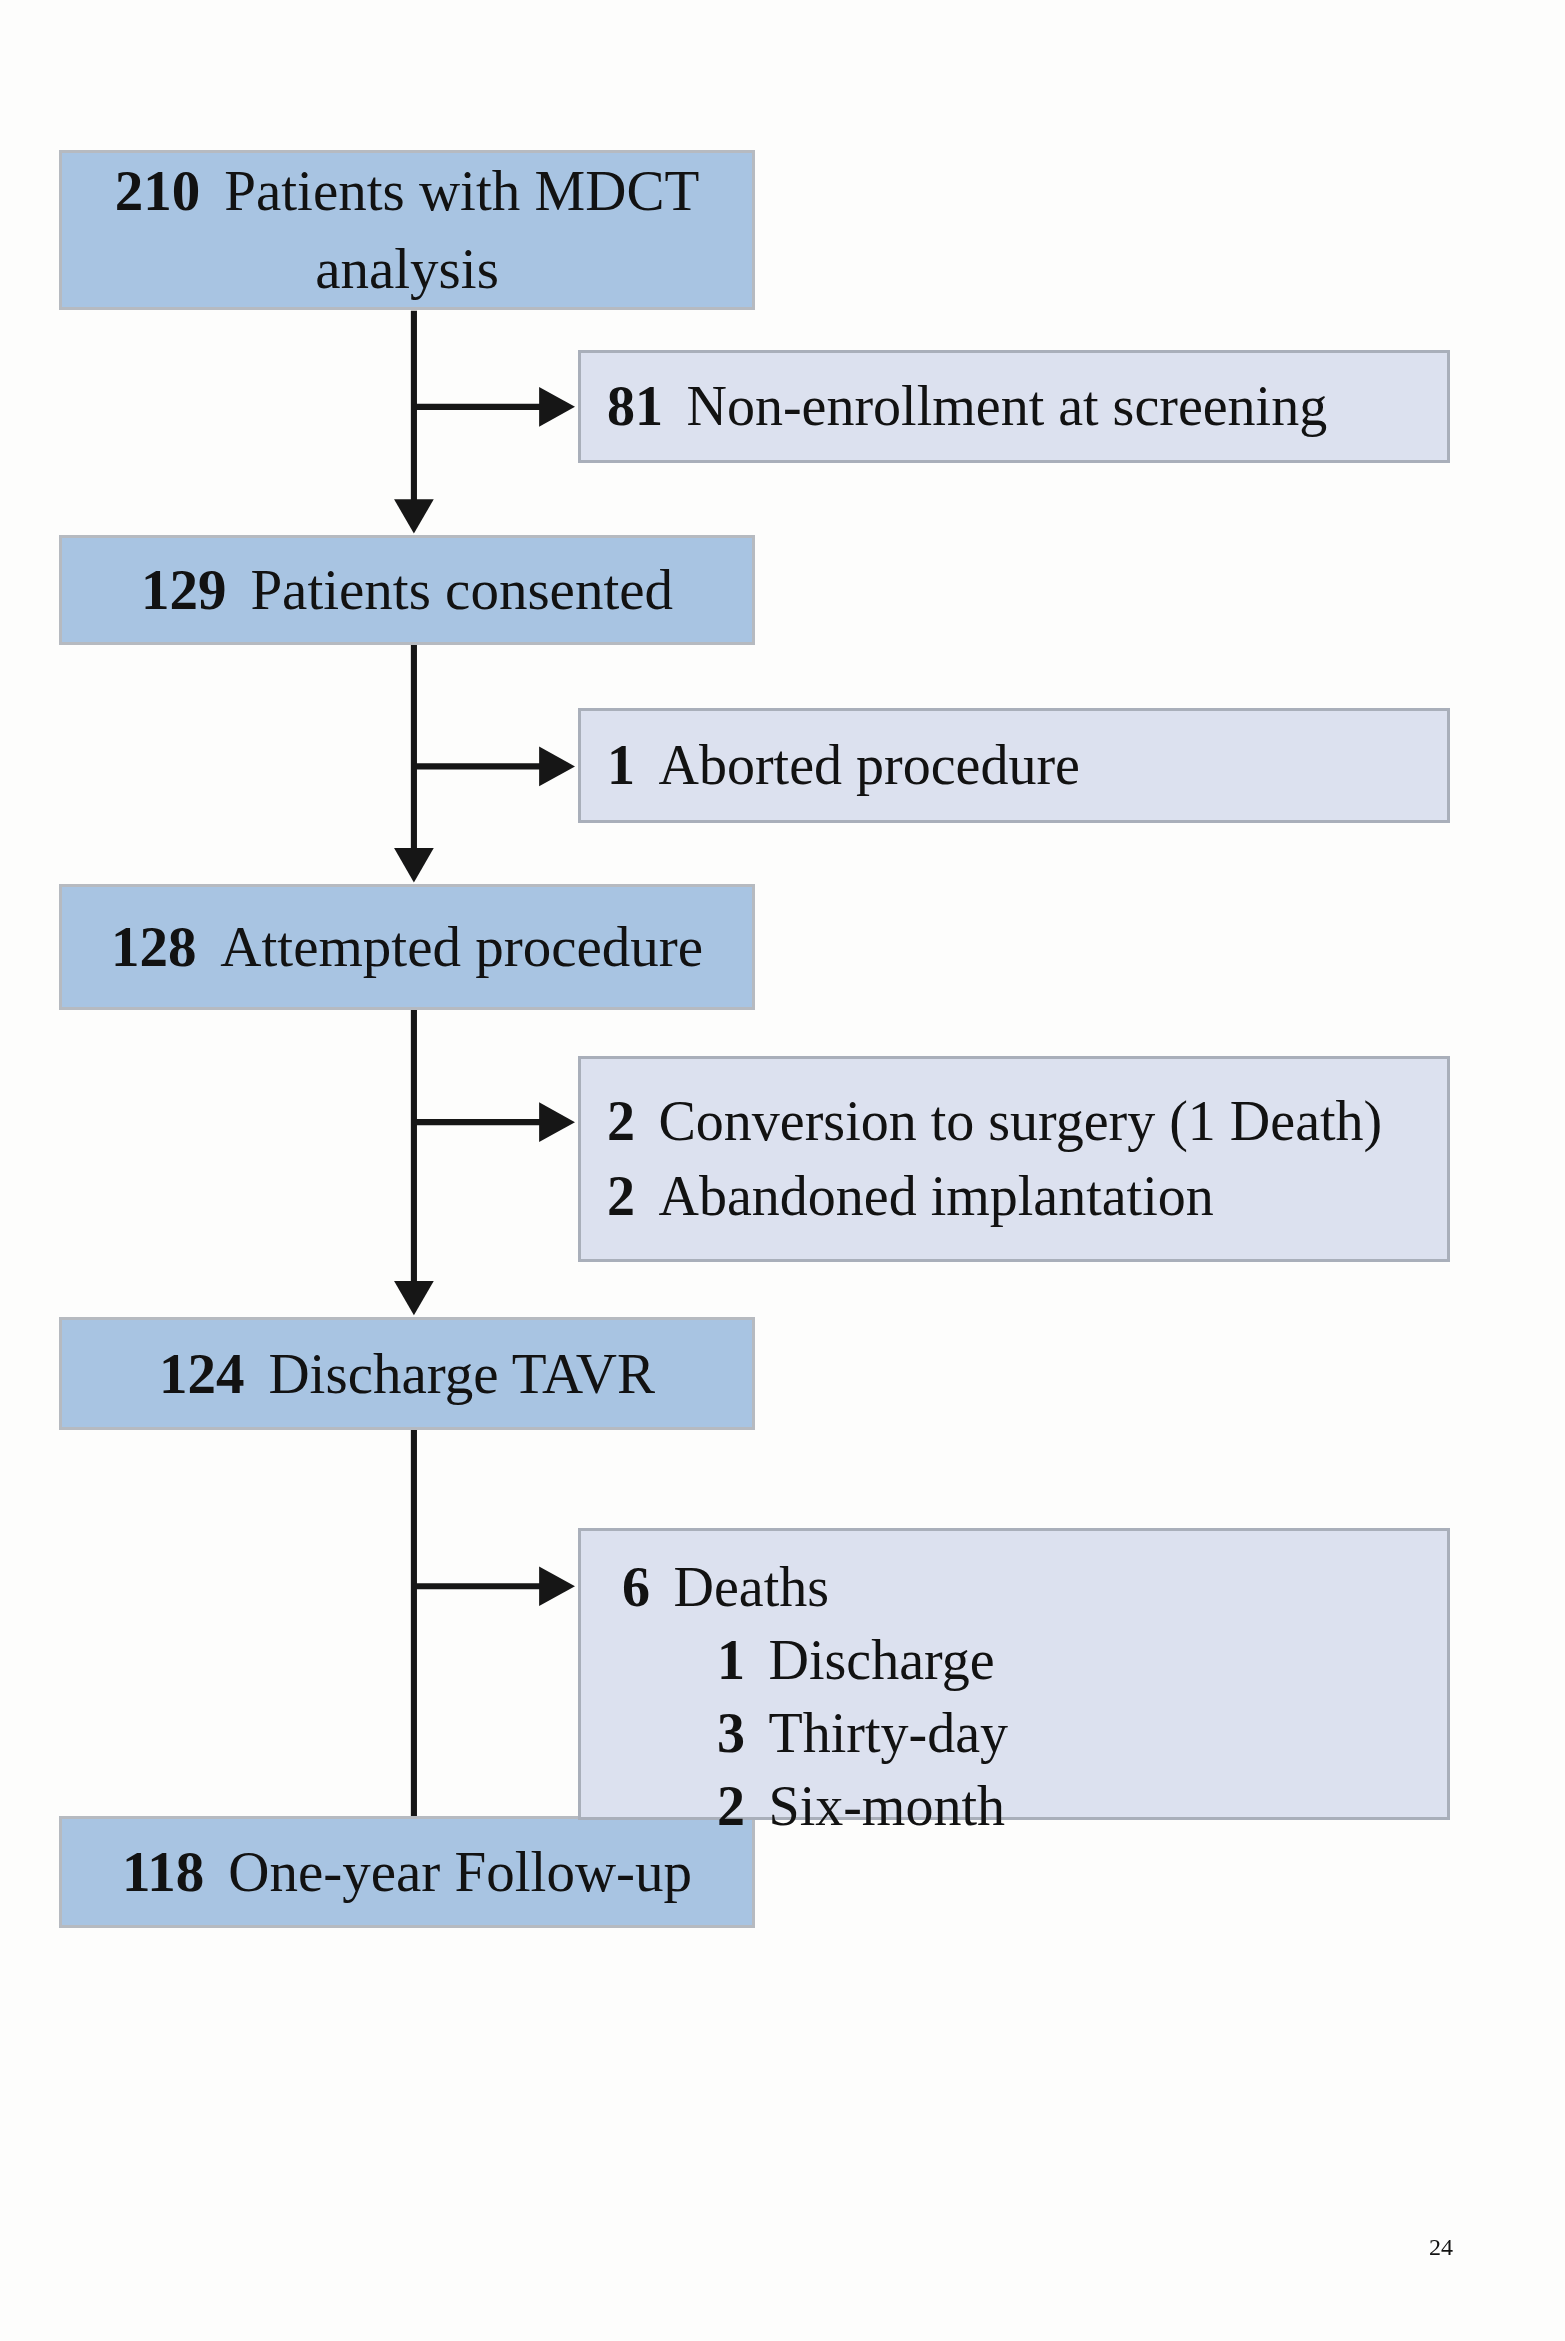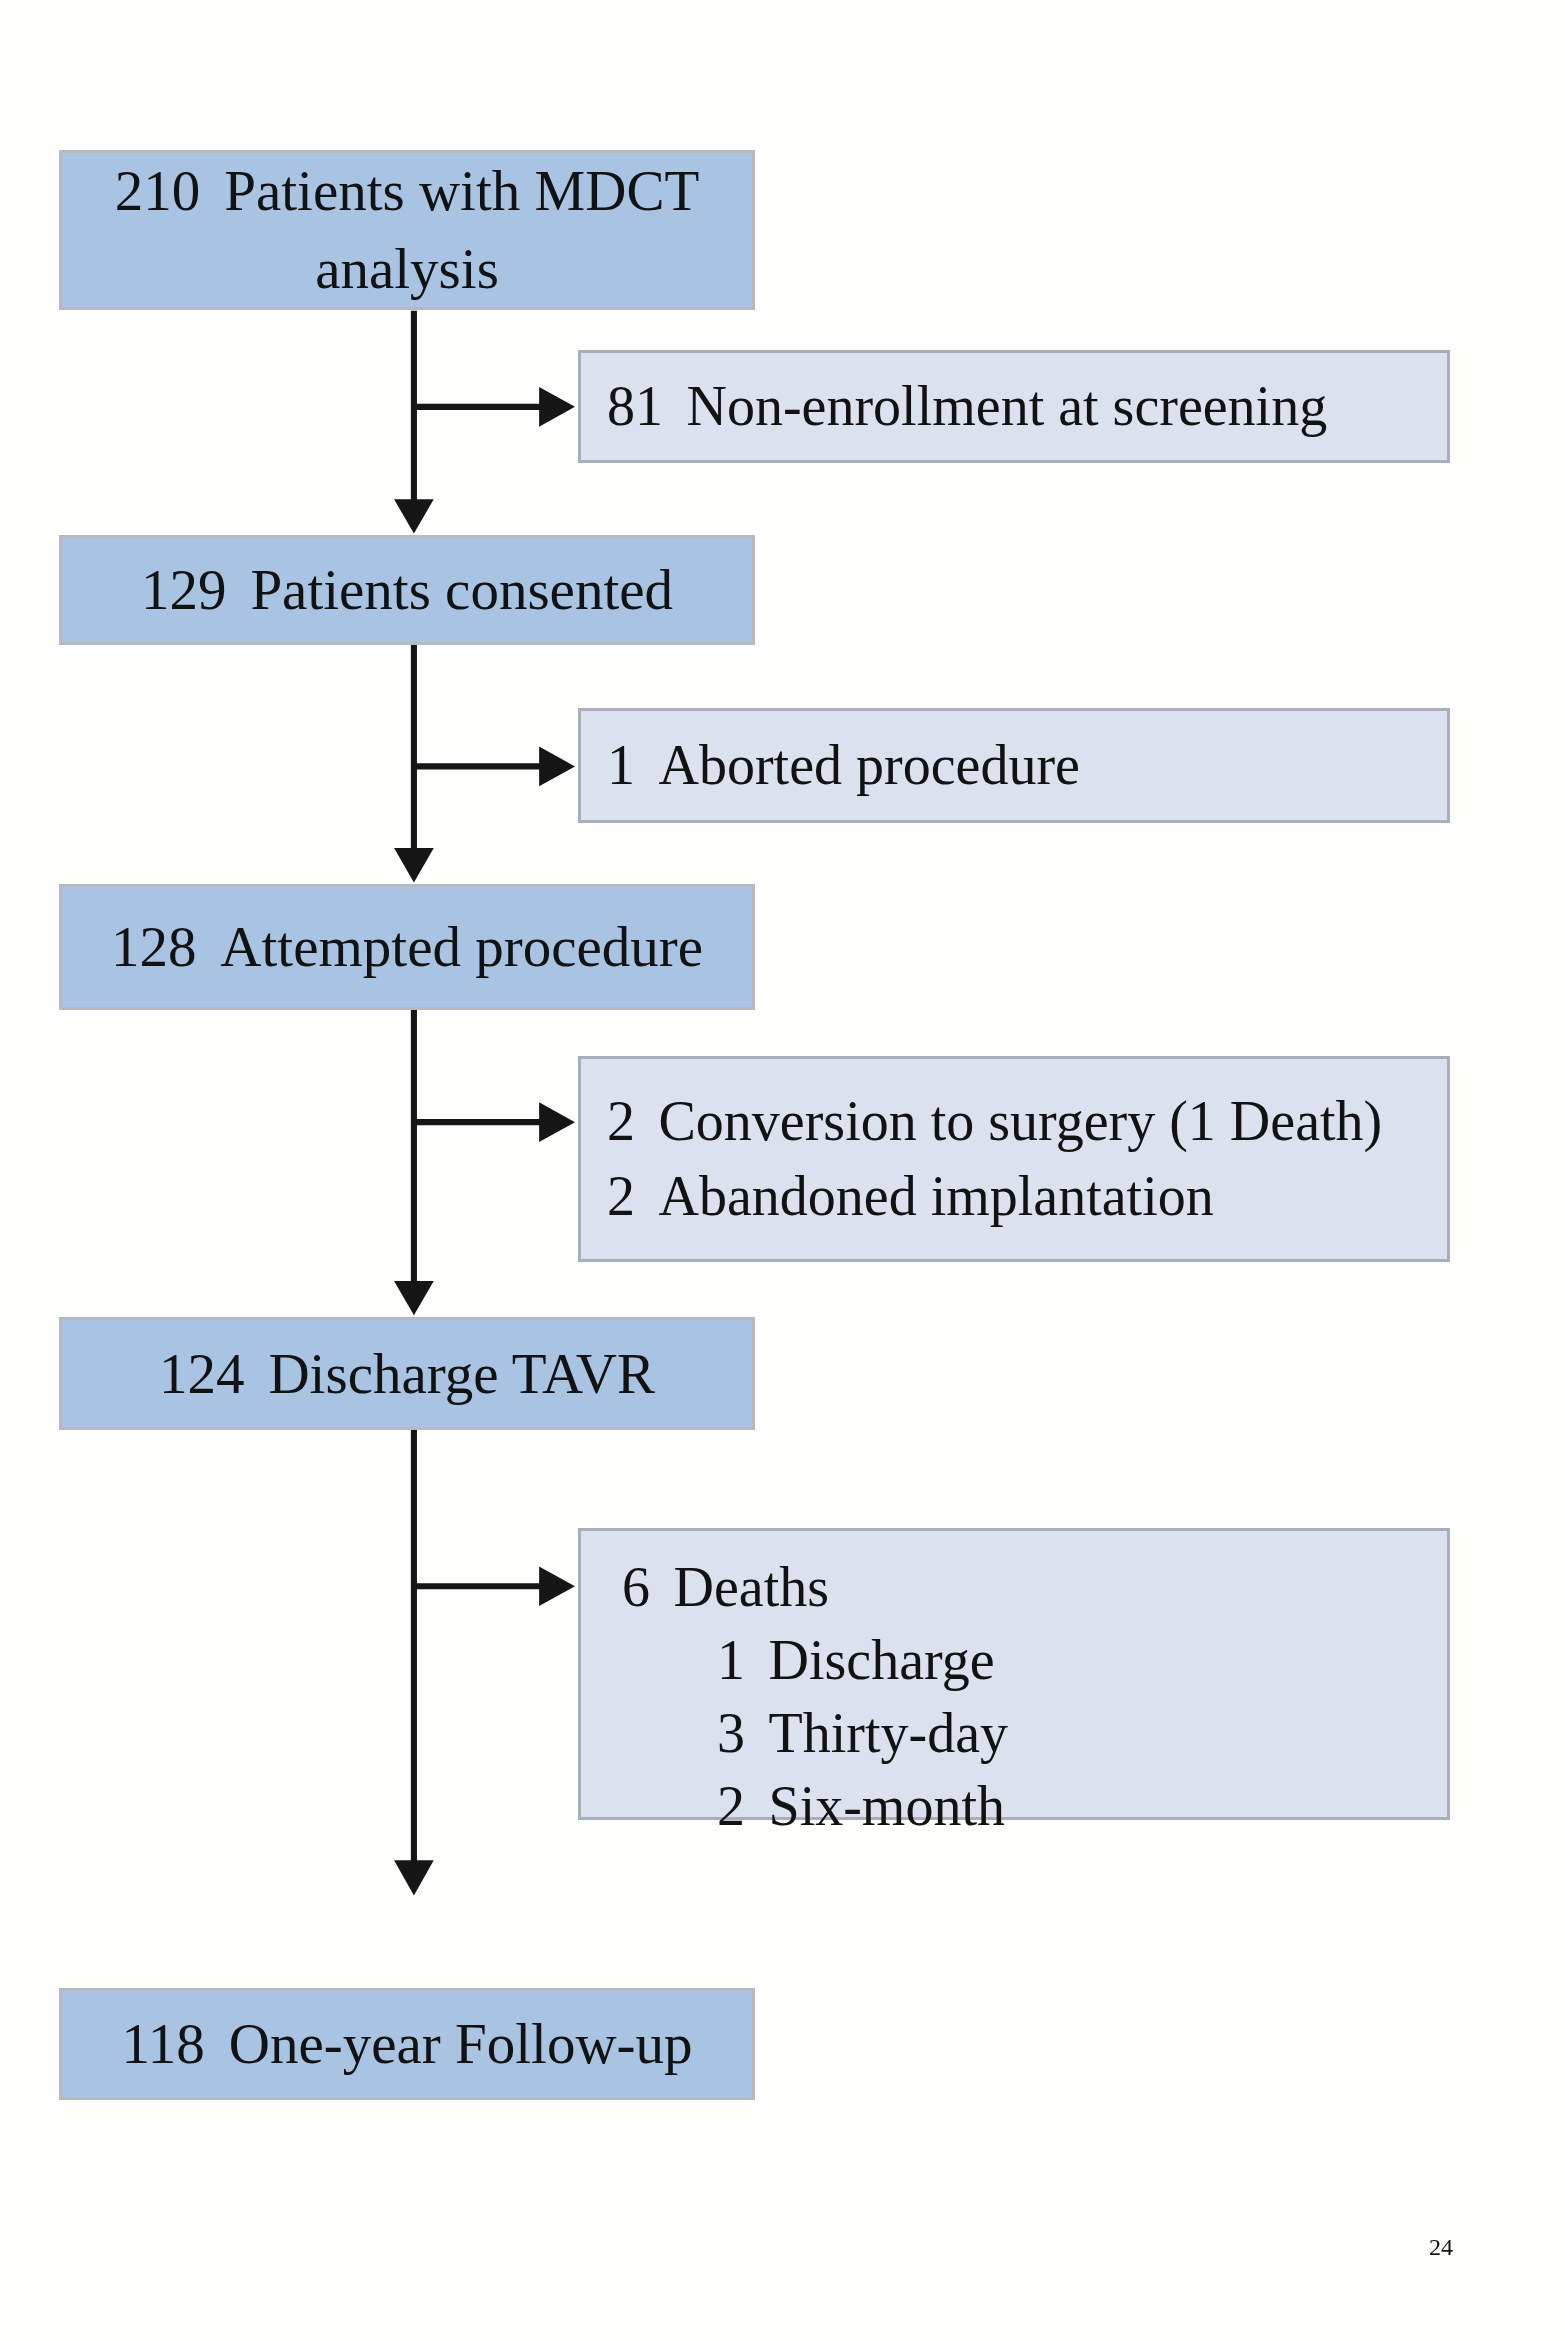--- a/index.html
+++ b/index.html
@@ -68,21 +68,21 @@
     padding-left: 41px;
   }
   .sbox.deaths {
     justify-content: flex-start;
     padding-top: 20px;
   }
   .sbox .row.indent {
     padding-left: 136px;
   }
   .num {
-    font-weight: normal;
+    font-weight: bold;
     margin-right: 0.42em;
     text-align: center;
   }
   .page-number {
     position: absolute;
     left: 1429px;
     top: 2188px;
     font-size: 24px;
     line-height: 40px;
     margin-top: 39px;
@@ -138,21 +138,21 @@
   </div>
 
   <div class="mbox" style="top:884px;height:126px">
     <span class="line"><span class="num">128</span><span>Attempted procedure</span></span>
   </div>
 
   <div class="mbox" style="top:1317px;height:113px">
     <span class="line"><span class="num">124</span><span>Discharge TAVR</span></span>
   </div>
 
-  <div class="mbox" style="top:1988px;height:112px">
+  <div class="mbox" style="top:1816px;height:112px">
     <span class="line"><span class="num">118</span><span>One-year Follow-up</span></span>
   </div>
 
   <div class="sbox" style="top:350px;height:113px">
     <div class="row"><span class="num">81</span><span>Non-enrollment at screening</span></div>
   </div>
 
   <div class="sbox" style="top:708px;height:115px">
     <div class="row"><span class="num">1</span><span>Aborted procedure</span></div>
   </div>

